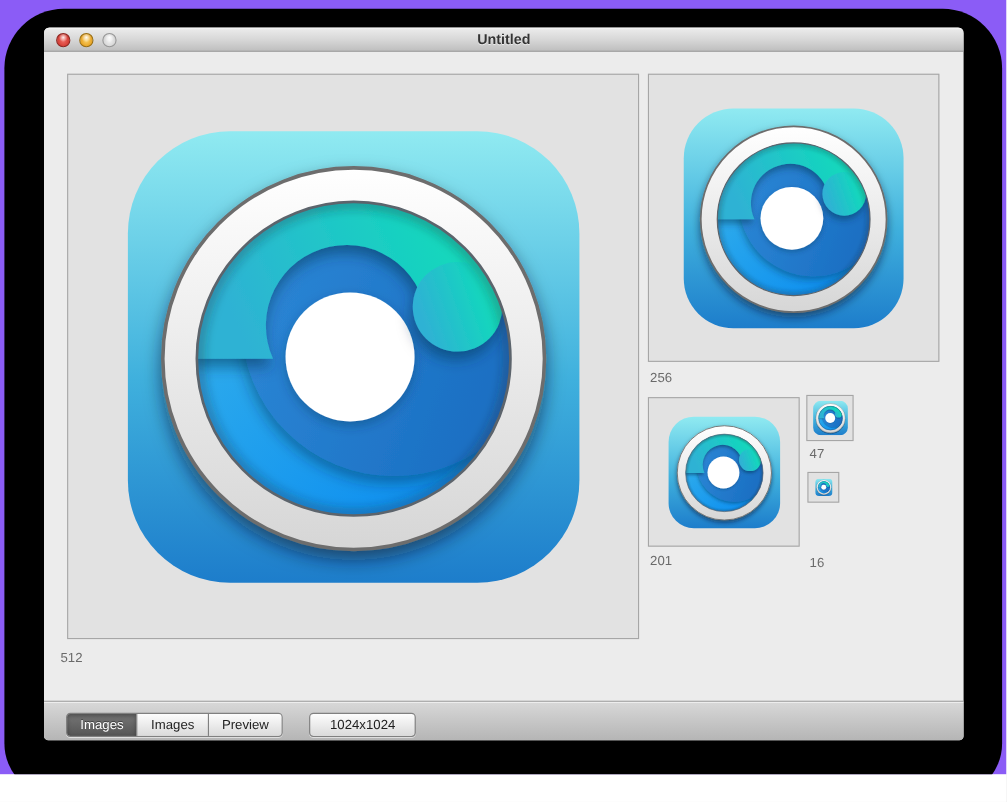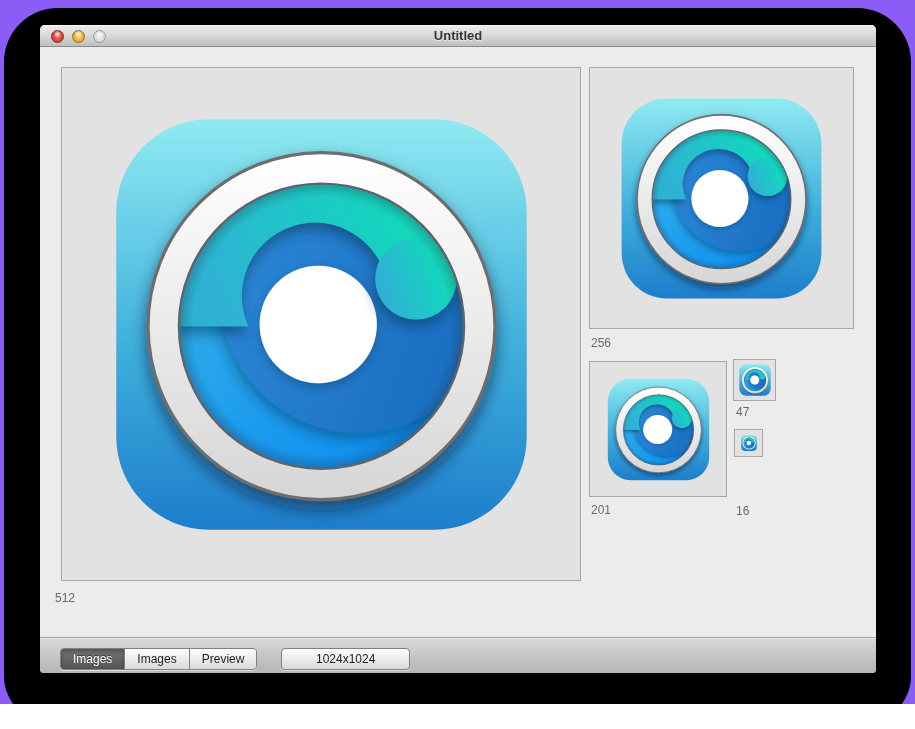--- a/index.html
+++ b/index.html
@@ -81,21 +81,21 @@
     background:linear-gradient(#fdfdfd,#dadada);
     border-right:1px solid #808080;cursor:default;
   }
   .segment:last-child{border-right:none;}
   .segment.selected{
     background:linear-gradient(#767676,#555555);
     color:#fff;text-shadow:0 -1px 0 rgba(0,0,0,.45);
     box-shadow:inset 0 2px 4px rgba(0,0,0,.35);
   }
   .size-button{
-    position:absolute;left:241px;top:10px;height:20px;padding:0 34px;
+    position:absolute;left:241px;top:10px;height:20px;padding:0 18px;
     font-size:12px;line-height:20px;color:#1f1f1f;text-align:center;
     background:linear-gradient(#fdfdfd,#dadada);
     border:1px solid #808080;border-radius:4px;
     box-shadow:0 1px 0 rgba(255,255,255,.55);
   }
   .hidden-defs{position:absolute;width:0;height:0;overflow:hidden;}
   .icon-svg{display:block;}
 </style>
 </head>
 <body>

